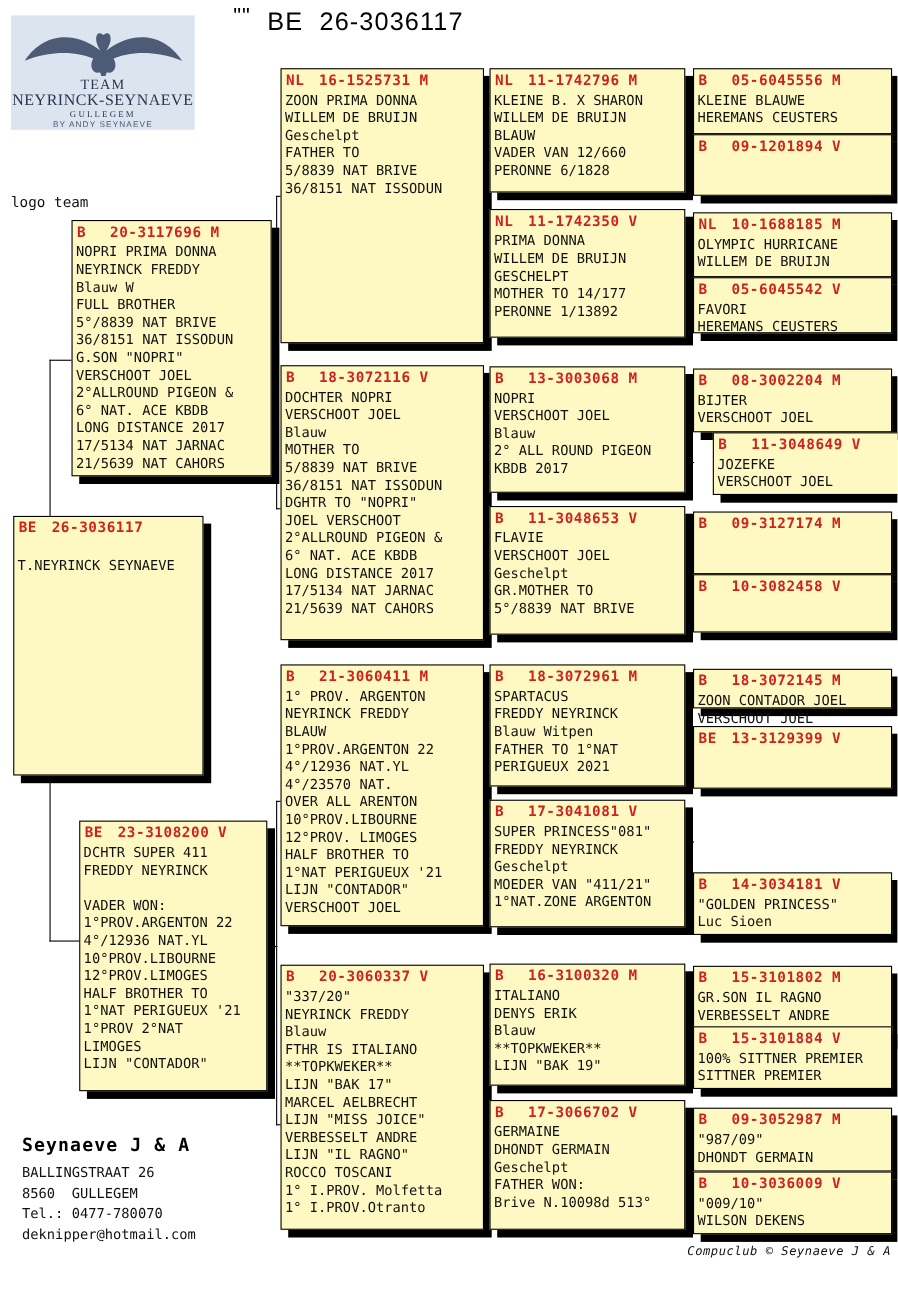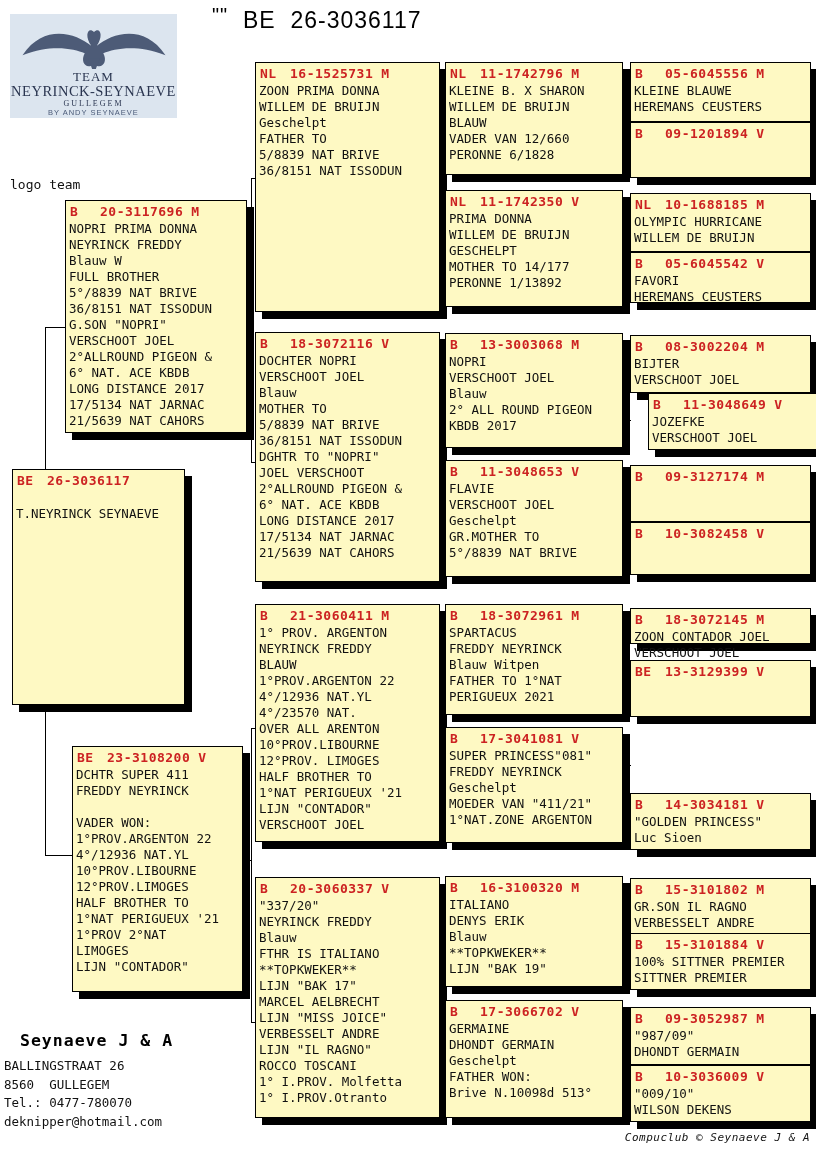--- a/index.html
+++ b/index.html
@@ -30,21 +30,21 @@
   .logo-name{font-family:"Liberation Serif","DejaVu Serif",serif;font-size:14.5px;color:#2a3550;
              letter-spacing:.5px;line-height:16px;white-space:nowrap;}
   .logo-city{font-family:"Liberation Serif","DejaVu Serif",serif;font-size:8px;color:#2a3550;
              letter-spacing:2px;line-height:9px;}
   .logo-by{font-family:"Liberation Sans","DejaVu Sans",sans-serif;font-size:7.5px;color:#4a5a78;
            letter-spacing:1px;line-height:10px;}
   #logo-caption{position:absolute;left:10px;top:177px;font-size:13px;color:#111;}
   
   #owner{position:absolute;left:20px;top:1031px;font-size:16.5px;font-weight:bold;color:#000;
          letter-spacing:1px;}
-  #address{position:absolute;left:4px;top:1057px;font-size:12.5px;line-height:18.5px;color:#111;
+  #address{position:absolute;left:20px;top:1057px;font-size:12.5px;line-height:18.5px;color:#111;
            white-space:pre-wrap;}
   #credit{position:absolute;right:6px;top:1131px;font-size:11px;font-style:italic;color:#111;
           letter-spacing:.5px;}
 </style>
 </head>
 <body>
 
 <div id="page">
 
   <div id="logo">

